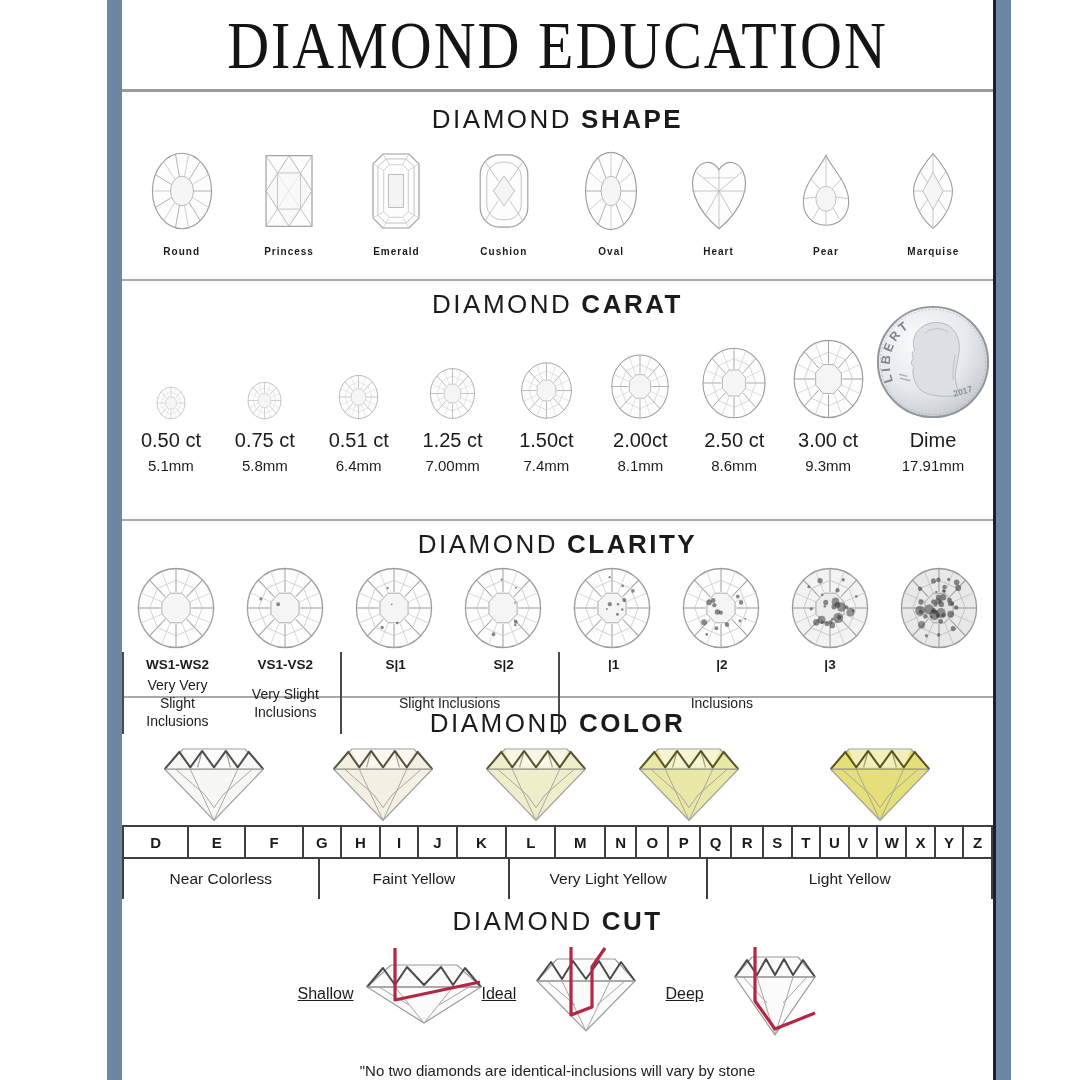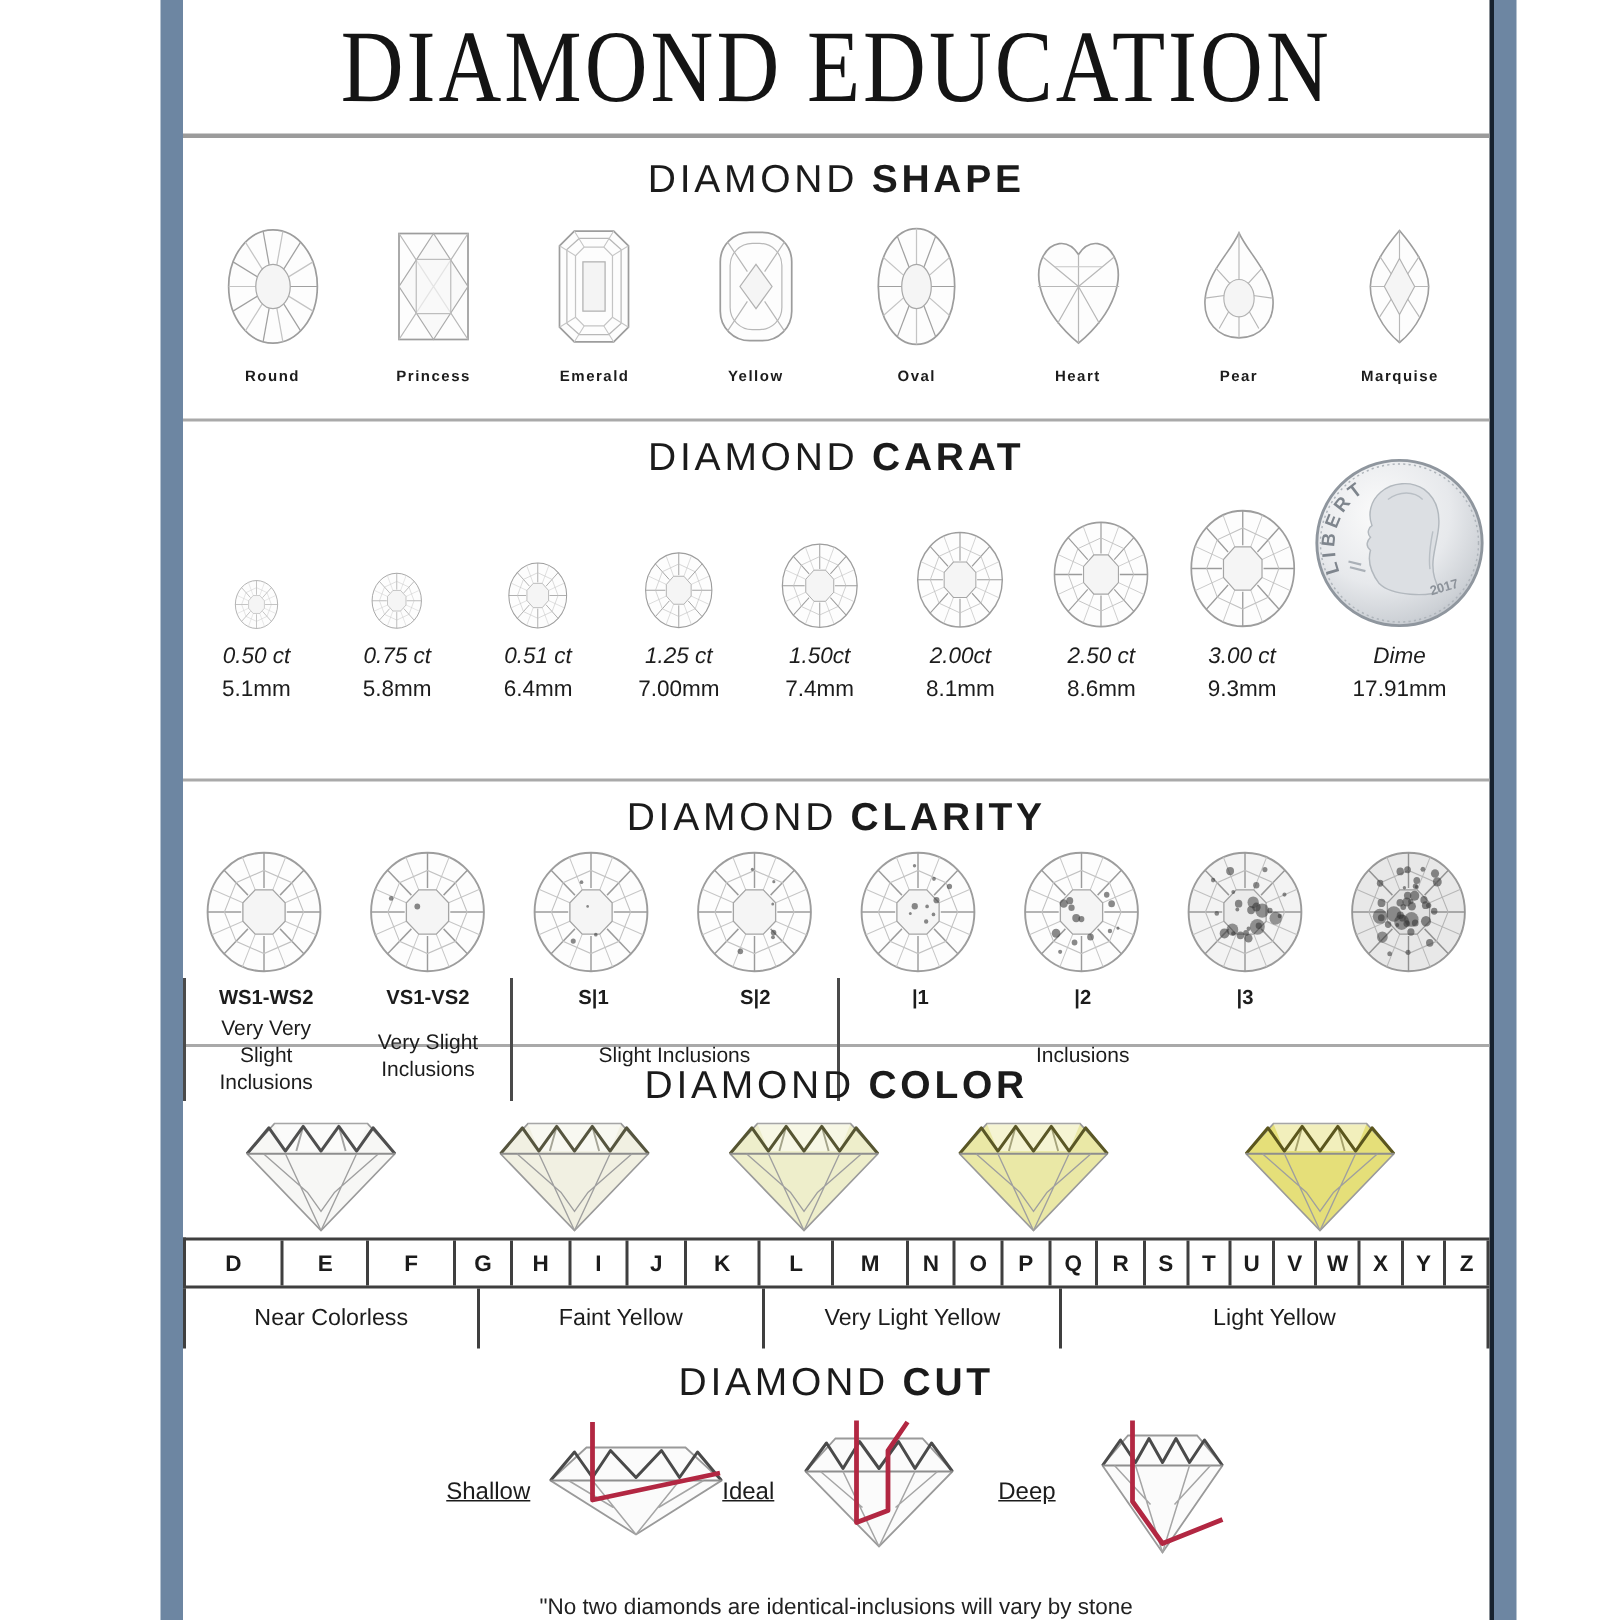--- a/index.html
+++ b/index.html
@@ -21,21 +21,21 @@
   .sec-shape{height:189px;padding-top:12px;}
   .gem-row{display:flex;margin:10px 6px 0 6px;}
   .shape-item{flex:1;display:flex;flex-direction:column;align-items:center;}
   .shape-item .glyph{height:92px;display:flex;align-items:center;justify-content:center;}
   .shape-lbl{font-weight:bold;font-size:10px;letter-spacing:1px;margin-top:9px;}
   
   .sec-carat{height:240px;padding-top:8px;}
   .carat-row{display:flex;margin:4px 2px 0 2px;}
   .carat-item{flex:1;display:flex;flex-direction:column;align-items:center;}
   .stone-box{height:96px;display:flex;align-items:flex-end;justify-content:center;}
-  .carat-l1{margin-top:9px;font-size:15px;font-style:italic;}
+  .carat-l1{margin-top:9px;font-size:20px;}
   .carat-l2{margin-top:5px;font-size:15px;}
   
   .sec-clarity{height:177px;padding-top:8px;}
   .cl-gems{display:flex;margin-top:4px;height:86px;}
   .cl-gem-cell{flex:1;display:flex;align-items:flex-end;justify-content:center;}
   .cl-groups{display:flex;margin-top:2px;height:82px;}
   .cl-group{display:flex;flex-direction:column;box-sizing:border-box;}
   .cl-group.divider{border-left:2px solid #4a4a4a;}
   .cl-grades{display:flex;}
   .cl-grade{flex:1;text-align:center;font-weight:bold;font-size:13.5px;padding-top:5px;}
@@ -122,21 +122,21 @@
           </div>
           <div class="shape-item">
             <div class="glyph">
               <svg viewBox="0 0 90 112" width="74" height="92">
                 <rect x="16" y="12" width="58" height="88" rx="24" fill="#fdfdfd" stroke="#9d9d9d" stroke-width="1.4"></rect>
                 <rect x="24" y="21" width="42" height="70" rx="18" fill="none" stroke="#b8b8b8" stroke-width="1"></rect>
                 <path d="M22,20 L38,44 M68,20 L52,44 M22,92 L38,68 M68,92 L52,68" stroke="#b8b8b8" stroke-width="1"></path>
                 <polygon points="45,38 58,56 45,74 32,56" fill="#f5f5f5" stroke="#b2b2b2" stroke-width="1"></polygon>
               </svg>
             </div>
-            <div class="shape-lbl">Yellow</div>
+            <div class="shape-lbl">Cushion</div>
           </div>
           <div class="shape-item">
             <div class="glyph">
               <svg viewBox="0 0 90 112" width="74" height="92">
                 <ellipse cx="45" cy="56" rx="31" ry="47" fill="#fdfdfd" stroke="#9d9d9d" stroke-width="1.4"></ellipse>
                 <line x1="57.0" y1="56.0" x2="76.0" y2="56.0" stroke="#a0a0a0" stroke-width="1"></line>
                 <line x1="55.4" y1="65.0" x2="71.8" y2="79.5" stroke="#c4c4c4" stroke-width="1"></line>
                 <line x1="51.0" y1="71.6" x2="60.5" y2="96.7" stroke="#a0a0a0" stroke-width="1"></line>
                 <line x1="45.0" y1="74.0" x2="45.0" y2="103.0" stroke="#c4c4c4" stroke-width="1"></line>
                 <line x1="39.0" y1="71.6" x2="29.5" y2="96.7" stroke="#a0a0a0" stroke-width="1"></line>

